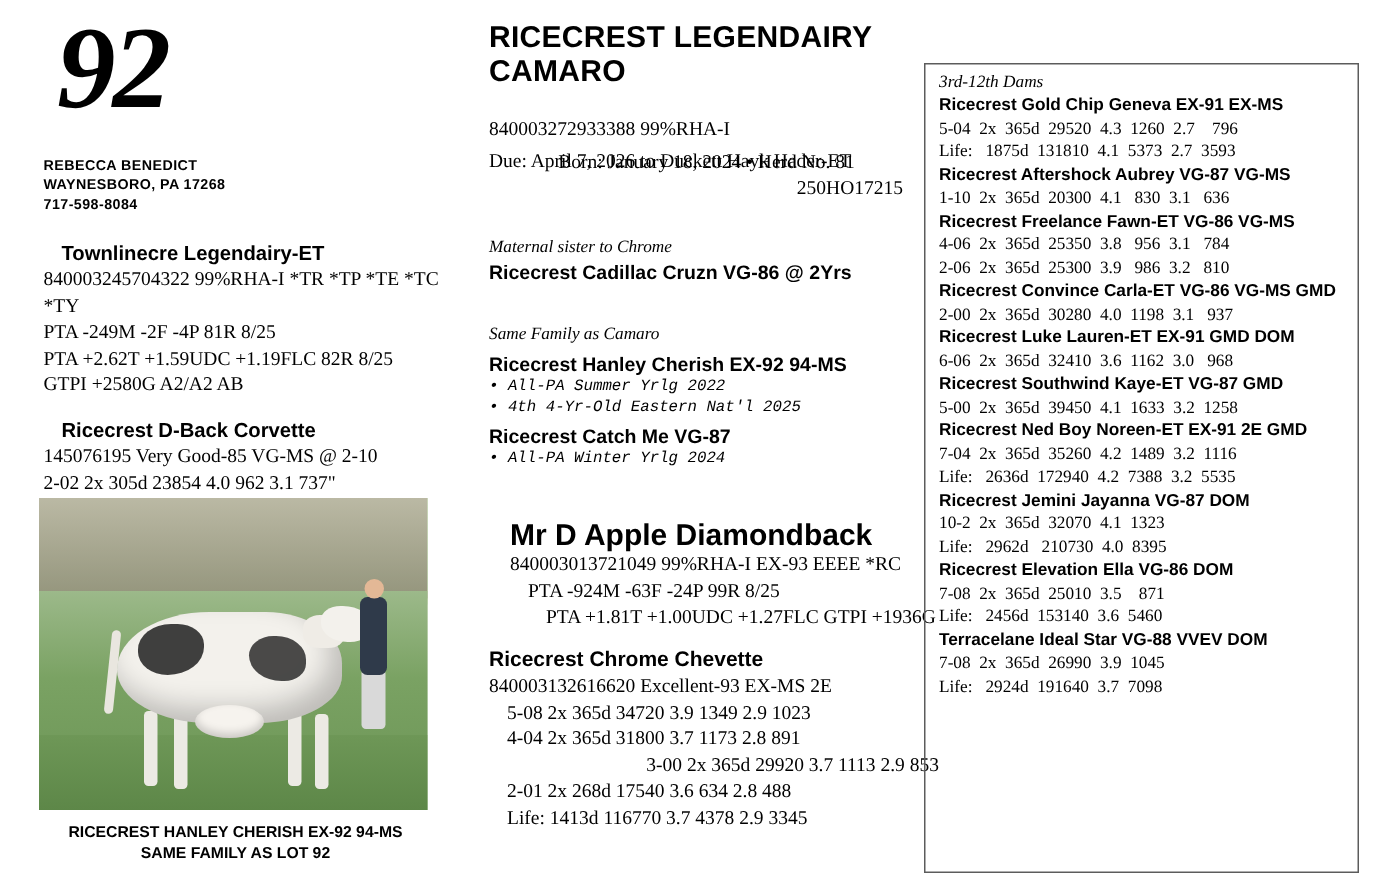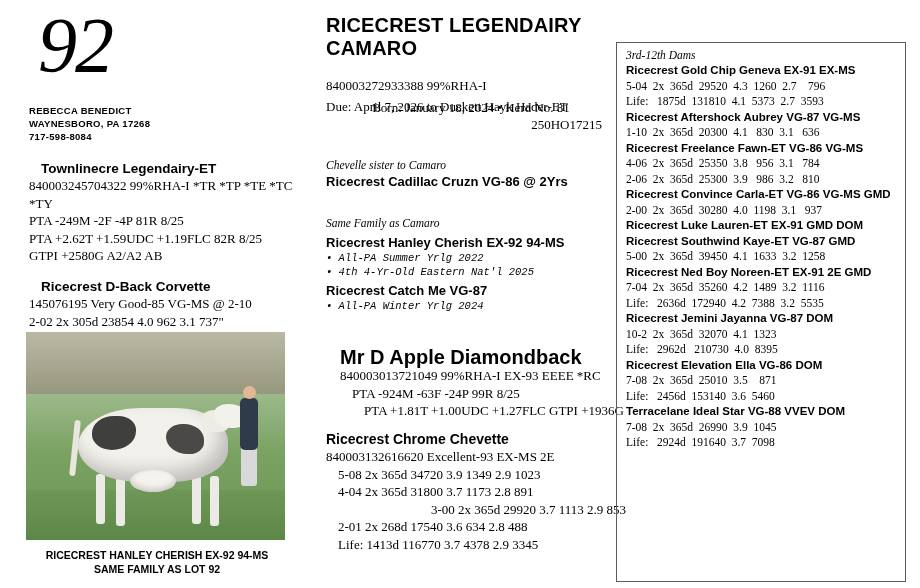--- a/index.html
+++ b/index.html
@@ -11,21 +11,21 @@
     position:relative;
     overflow:hidden;
   }
   .page{position:relative;width:920px;height:588px;}
 
   
   .left{position:absolute;left:0;top:0;width:310px;height:588px;}
   .lot-num{
     position:absolute;left:38px;top:6px;
     font-family:"Liberation Serif", serif;
-    font-size:78px;font-weight:normal;font-style:italic;
+    font-size:78px;font-weight:bold;font-style:italic;
     line-height:78px;letter-spacing:-2px;
   }
   .consignor{
     position:absolute;left:29px;top:104px;width:260px;
     font-family:"Liberation Sans", sans-serif;
     font-size:9.5px;font-weight:bold;line-height:13px;
     letter-spacing:.3px;
   }
   .left-block{position:absolute;left:29px;width:280px;}
   .hdr-bold{
@@ -210,21 +210,21 @@
       <div class="c-ln">840003272933388 99%RHA-I</div>
       <div class="c-ln" style="margin-top:4px;text-align:center;">Born:  January 18, 2024  •  Herd No. 81</div>
     </div>
 
     <div class="abs" style="left:6px;top:98px;width:290px;">
       <div class="c-ln">Due:  April 7, 2026 to Duckett Hayk Hader-ET</div>
       <div class="c-ln" style="text-align:right;padding-right:14px;">250HO17215</div>
     </div>
 
     <div class="abs" style="left:6px;top:158px;width:290px;">
-      <div class="c-ital">Chevelle sister to Camaro</div>
+      <div class="c-ital">Maternal sister to Chrome</div>
       <div class="c-bold">Ricecrest Cadillac Cruzn VG-86 @ 2Yrs</div>
     </div>
 
     <div class="abs" style="left:6px;top:216px;width:290px;">
       <div class="c-ital">Same Family as Camaro</div>
       <div class="c-bold" style="margin-top:3px;">Ricecrest Hanley Cherish EX-92 94-MS</div>
       <div class="c-bullet">• All-PA Summer Yrlg 2022</div>
       <div class="c-bullet">• 4th 4-Yr-Old Eastern Nat'l 2025</div>
       <div class="c-bold" style="margin-top:3px;">Ricecrest Catch Me VG-87</div>
       <div class="c-bullet">• All-PA Winter Yrlg 2024</div>
@@ -269,20 +269,21 @@
         <div class="dam-row">2-06  2x  365d  25300  3.9   986  3.2   810</div>
       </div>
 
       <div>
         <div class="dam-name">Ricecrest Convince Carla-ET VG-86 VG-MS GMD</div>
         <div class="dam-row">2-00  2x  365d  30280  4.0  1198  3.1   937</div>
       </div>
 
       <div>
         <div class="dam-name">Ricecrest Luke Lauren-ET EX-91  GMD DOM</div>
+        <div class="dam-row">6-06  2x  365d  32410  3.6  1162  3.0   968</div>
       </div>
 
       <div>
         <div class="dam-name">Ricecrest Southwind Kaye-ET VG-87  GMD</div>
         <div class="dam-row">5-00  2x  365d  39450  4.1  1633  3.2  1258</div>
       </div>
 
       <div>
         <div class="dam-name">Ricecrest Ned Boy Noreen-ET EX-91 2E GMD</div>
         <div class="dam-row">7-04  2x  365d  35260  4.2  1489  3.2  1116</div>

